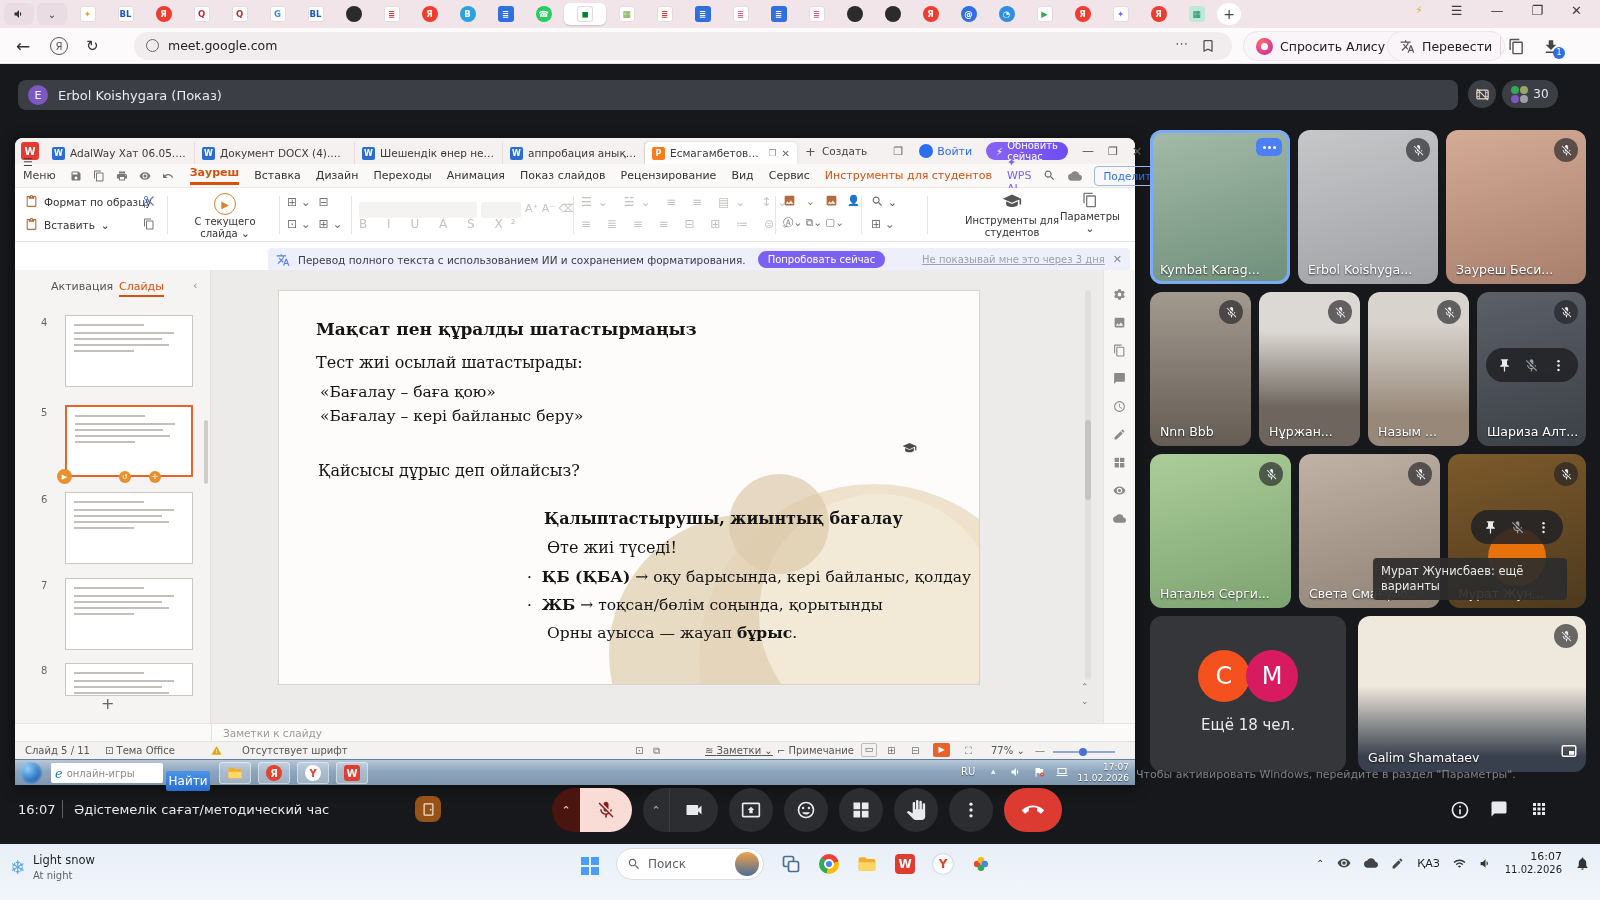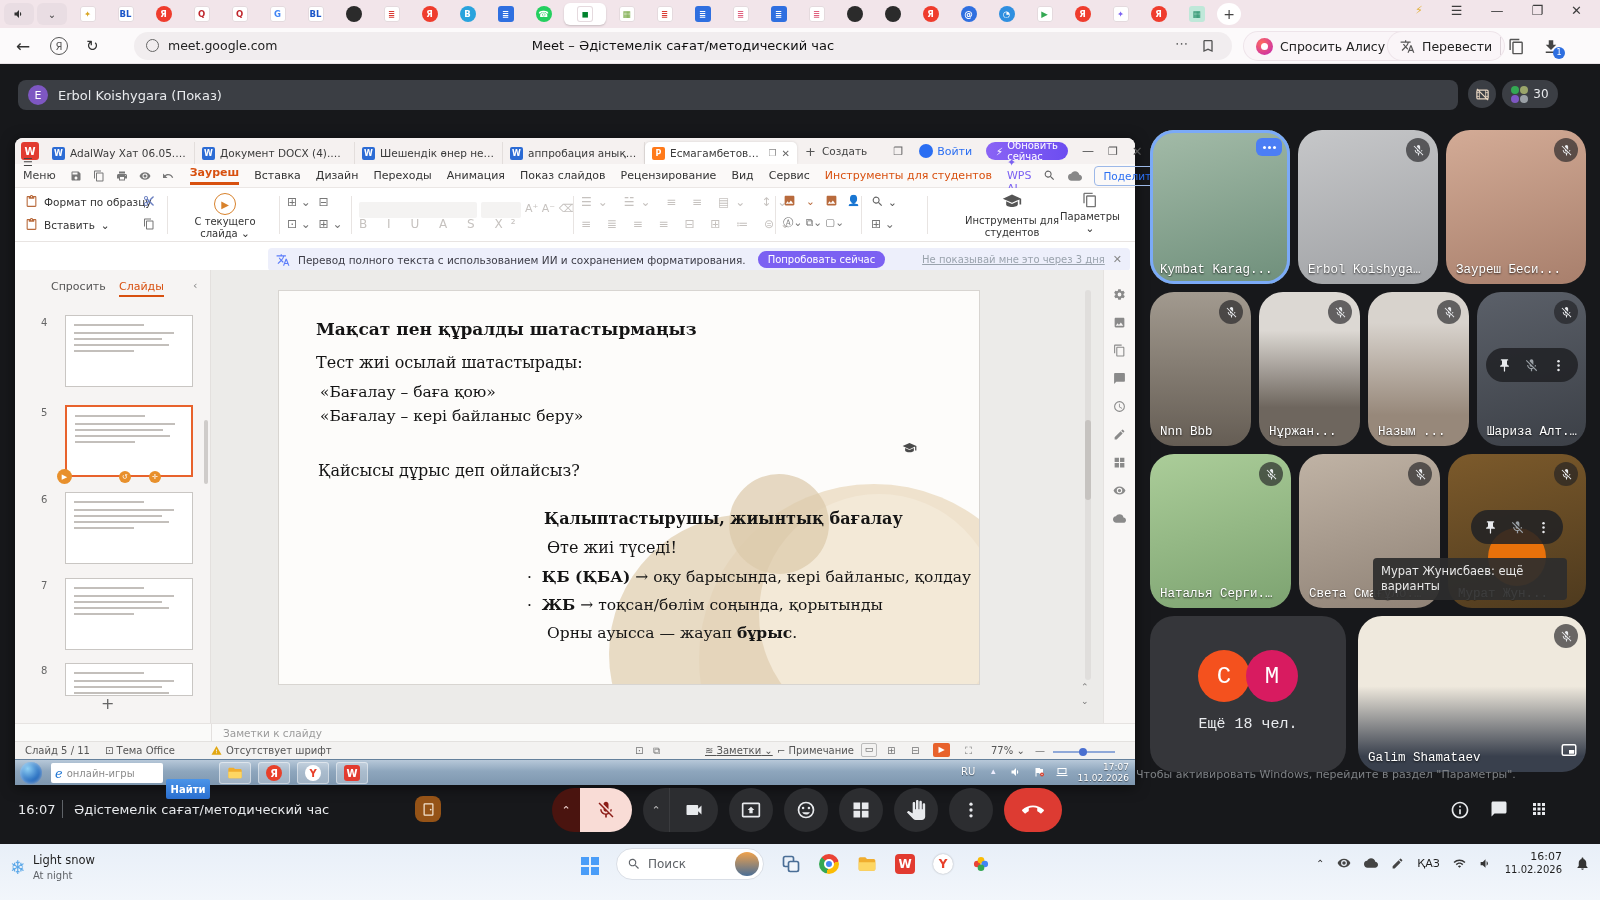--- a/index.html
+++ b/index.html
@@ -12,21 +12,21 @@
   .bg-toolbar{left:0;top:28px;width:1600px;height:36px;background:#fcfafb;border-bottom:1px solid #e9e2e6;box-sizing:border-box;}
   #tabstrip{left:4px;top:0;height:28px;display:flex;align-items:center;gap:3px;}
   .btab{width:35px;height:22px;border-radius:6px;display:flex;align-items:center;justify-content:center;flex:0 0 auto;}
   .btab.active{background:#fff;box-shadow:0 1px 2px rgba(0,0,0,.18);width:42px;}
   .btab.ctrl{background:#e9dde3;width:30px;}
   .fav{width:16px;height:16px;border-radius:3px;font-size:8.5px;font-weight:bold;display:flex;align-items:center;justify-content:center;}
   .winbtn{color:#3c3c3c;font-size:13px;}
   .pill{display:flex;align-items:center;border-radius:14px;background:#faf5f8;box-shadow:0 0 0 1px #eee4ea;height:28px;padding:0 12px;gap:7px;font-size:12.5px;color:#222;}
   
   .banner{left:18px;top:80px;width:1440px;height:30px;background:#3b3e44;border-radius:8px;display:flex;align-items:center;gap:10px;padding:0 10px;box-sizing:border-box;}
-  .tile{position:absolute;border-radius:24px;overflow:hidden;background:#3c4043;font-family:Liberation Mono, monospace;}
+  .tile{position:absolute;border-radius:12px;overflow:hidden;background:#3c4043;}
   .tile .tname{position:absolute;left:10px;bottom:7px;color:#fff;font-size:12.5px;font-weight:500;text-shadow:0 1px 2px rgba(0,0,0,.8);white-space:nowrap;overflow:hidden;text-overflow:ellipsis;max-width:85%;}
   .micbadge{position:absolute;top:8px;right:8px;width:24px;height:24px;border-radius:50%;background:rgba(32,33,36,.65);display:flex;align-items:center;justify-content:center;}
   .ctlpill{position:absolute;left:50%;transform:translateX(-50%);width:92px;height:34px;border-radius:20px;background:rgba(32,33,36,.85);display:flex;align-items:center;justify-content:space-evenly;}
   .speakpill{position:absolute;top:8px;right:8px;width:26px;height:18px;border-radius:6px;background:#4c7ef5;display:flex;align-items:center;justify-content:center;gap:2px;}
   .speakpill i{width:3px;height:3px;border-radius:50%;background:#fff;display:block;}
   .mcirc{width:44px;height:44px;border-radius:50%;background:#2c2d30;display:flex;align-items:center;justify-content:center;flex:0 0 auto;}
   
   .wps{left:15px;top:138px;width:1120px;height:647px;background:#fff;border-radius:8px 8px 0 0;box-shadow:0 2px 14px rgba(0,0,0,.55);}
   .wps .row-tabs{left:0;top:0;width:1120px;height:26px;background:#f5f1f0;border-radius:8px 8px 0 0;display:flex;align-items:center;}
   .dtab{height:22px;display:flex;align-items:center;gap:5px;padding:0 7px;box-sizing:border-box;border-right:1px solid #e3dedc;flex:0 0 auto;}
@@ -182,21 +182,20 @@
     <span class="winbtn">❐</span>
     <span class="winbtn">✕</span>
   </div>
 
   <span class="abs" style="left:16px;top:36px;font-size:17px;color:#333;">←</span>
   <span class="abs" style="left:50px;top:37px;width:18px;height:18px;border:1.5px solid #555;border-radius:50%;display:flex;align-items:center;justify-content:center;font-size:10px;color:#555;box-sizing:border-box;">Я</span>
   <span class="abs" style="left:86px;top:37px;font-size:15px;color:#333;">↻</span>
   <div class="abs" style="left:134px;top:32px;width:1098px;height:28px;background:#f1edef;border-radius:14px;">
     <span class="abs" style="left:12px;top:7px;width:13px;height:13px;border:1.5px solid #666;border-radius:50%;box-sizing:border-box;"></span>
     <span class="abs" style="left:34px;top:6px;font-size:12.5px;color:#222;">meet.google.com</span>
-    <span class="abs" style="left:0;right:0;top:6px;text-align:center;font-size:13px;color:#111;">Meet – Әдістемелік сағат/методический час</span>
     <span class="abs" style="right:44px;top:4px;font-size:13px;color:#666;">⋯</span>
     <span class="abs ic" style="right: 16px; top: 6px; color: rgb(85, 85, 85);" id="bookmarkIc">
         <svg viewBox="0 0 24 24" width="16" height="16">
           <path fill="currentColor" d="M17 3H7c-1.1 0-2 .9-2 2v16l7-3 7 3V5c0-1.1-.9-2-2-2zm0 15l-5-2.18L7 18V5h10v13z"></path>
         </svg>
       </span>
   </div>
   <div class="abs pill" style="left:1244px;top:32px;">
     <span class="alice"></span>
     <span>Спросить Алису AI</span>
@@ -431,21 +430,21 @@
             <path fill="currentColor" d="M12.87 15.07l-2.54-2.51.03-.03c1.74-1.94 2.98-4.17 3.71-6.53H17V4h-7V2H8v2H1v2h11.17C11.5 7.92 10.44 9.75 9 11.35 8.07 10.32 7.3 9.19 6.69 8h-2c.73 1.63 1.73 3.17 2.98 4.56l-5.09 5.02L4 19l5-5 3.11 3.11.76-2.04zM18.5 10h-2L12 22h2l1.12-3h4.75L21 22h2l-4.5-12zm-2.62 7l1.62-4.33L19.12 17h-3.24z"></path>
           </svg>
         </span>
       <span>Перевод полного текста с использованием ИИ и сохранением форматирования.</span>
       <span style="height:17px;border-radius:9px;background:#7b61f2;color:#fff;font-size:10px;display:flex;align-items:center;padding:0 10px;margin-left:4px;">Попробовать сейчас</span>
       <span style="margin-left:auto;color:#9aa3ad;text-decoration:underline;font-size:10px;">Не показывай мне это через 3 дня</span>
       <span style="color:#888;font-size:11px;">✕</span>
     </div>
 
     <div class="abs panel">
-      <span class="abs" style="left:36px;top:10px;font-size:11px;color:#555;">Спросить</span>
+      <span class="abs" style="left:36px;top:10px;font-size:11px;color:#555;">Активация</span>
       <span class="abs" style="left:104px;top:10px;font-size:11px;color:#d8500f;border-bottom:2px solid #d8500f;padding-bottom:2px;">Слайды</span>
       <span class="abs" style="left:178px;top:9px;font-size:11px;color:#888;">‹</span>
       <div id="thumbs" class="abs" style="left:0;top:26px;width:196px;height:400px;">
           <span style="position: absolute; left: 26px; top: 21px; font-size: 10px; color: rgb(102, 102, 102);">4</span>
           <div class="thumbbox" style="top: 19px; height: 72px;">
             <i class="mline" style="left: 8px; top: 8px; width: 70px; position: absolute; height: 2px; background: rgb(195, 191, 187);"></i>
             <i class="mline" style="left: 8px; top: 16px; width: 100px; position: absolute; height: 2px; background: rgb(195, 191, 187);"></i>
             <i class="mline" style="left: 8px; top: 22px; width: 88px; position: absolute; height: 2px; background: rgb(195, 191, 187);"></i>
             <i class="mline" style="left: 8px; top: 28px; width: 95px; position: absolute; height: 2px; background: rgb(195, 191, 187);"></i>
             <i class="mline" style="left: 8px; top: 34px; width: 60px; position: absolute; height: 2px; background: rgb(195, 191, 187);"></i>
@@ -568,21 +567,21 @@
       </div>
 
     <div class="abs notesrow">
       <span class="abs" style="left:196px;top:0;width:1px;height:18px;background:#e3e0de;"></span>
       <span class="abs" style="left:208px;top:3px;font-size:10.5px;color:#9b9b9b;text-align:center;">Заметки к слайду</span>
     </div>
 
     <div class="abs statusbar">
       <span class="abs" style="left:10px;top:3px;">Слайд 5 / 11</span>
       <span class="abs" style="left:90px;top:3px;">⊡ <span>Тема Office</span></span>
-      <span class="abs" style="left:196px;top:3px;display:flex;gap:4px;align-items:center;">
+      <span class="abs" style="left:196px;top:3px;display:flex;gap:20px;align-items:center;">
           <span class="ic" id="warnIc" style="color: rgb(226, 167, 18);">
             <svg viewBox="0 0 24 24" width="11" height="11">
               <path fill="#e2a712" d="M1 21h22L12 2 1 21zm12-3h-2v-2h2v2zm0-4h-2v-4h2v4z"></path>
             </svg>
           </span>
           <span>Отсутствует шрифт</span>
         </span>
       <span class="abs" style="left:620px;top:3px;color:#777;">⊡&nbsp;&nbsp;&nbsp;⧉</span>
       <span class="abs" style="left:690px;top:3px;text-decoration:underline;">≋ <span>Заметки</span> ⌄</span>
       <span class="abs" style="left:762px;top:3px;">⌐ <span>Примечание</span></span>
@@ -597,21 +596,21 @@
         <span class="abs" style="left:26px;top:-3px;width:8px;height:8px;border-radius:50%;background:#4a6fd0;"></span>
       </span>
     </div>
 
     <div class="abs w7bar">
       <span class="abs" style="left:5px;top:2px;width:22px;height:22px;border-radius:50%;background:radial-gradient(circle at 35% 30%,#8fd0f5,#2a6fc0 60%,#174a8c);box-shadow:0 0 4px rgba(255,255,255,.6) inset;"></span>
       <span class="abs" style="left:36px;top:3px;width:112px;height:20px;background:#fff;border-radius:2px;display:flex;align-items:center;gap:4px;padding:0 4px;box-sizing:border-box;">
         <i style="font-style:italic;color:#1f76d4;font-family:'DejaVu Serif',serif;font-size:13px;">e</i>
         <span style="font-size:10px;color:#8a8a8a;">онлайн-игры</span>
       </span>
-      <span class="abs" style="left:151px;top:19px;width:44px;height:20px;background:linear-gradient(#4b94e8,#2a6fd0);border-radius:2px;color:#fff;font-size:10px;display:flex;align-items:center;justify-content:center;font-weight:bold;">Найти</span>
+      <span class="abs" style="left:151px;top:11px;width:44px;height:20px;background:linear-gradient(#4b94e8,#2a6fd0);border-radius:2px;color:#fff;font-size:12px;display:flex;align-items:center;justify-content:center;">Найти</span>
       <span class="abs" id="w7apps" style="left:204px;top:2px;display:flex;gap:7px;">
           <span class="w7tile">
             <span class="ic" style="color: rgb(240, 173, 46);">
               <svg viewBox="0 0 24 24" width="16" height="16">
                 <path fill="#f0ad2e" d="M10 4H4c-1.1 0-2 .9-2 2v12c0 1.1.9 2 2 2h16c1.1 0 2-.9 2-2V8c0-1.1-.9-2-2-2h-8l-2-2z"></path>
                 <path fill="#fdd663" d="M2 10h20v8c0 1.1-.9 2-2 2H4c-1.1 0-2-.9-2-2v-8z"></path>
               </svg>
             </span>
           </span>
           <span class="w7tile">

